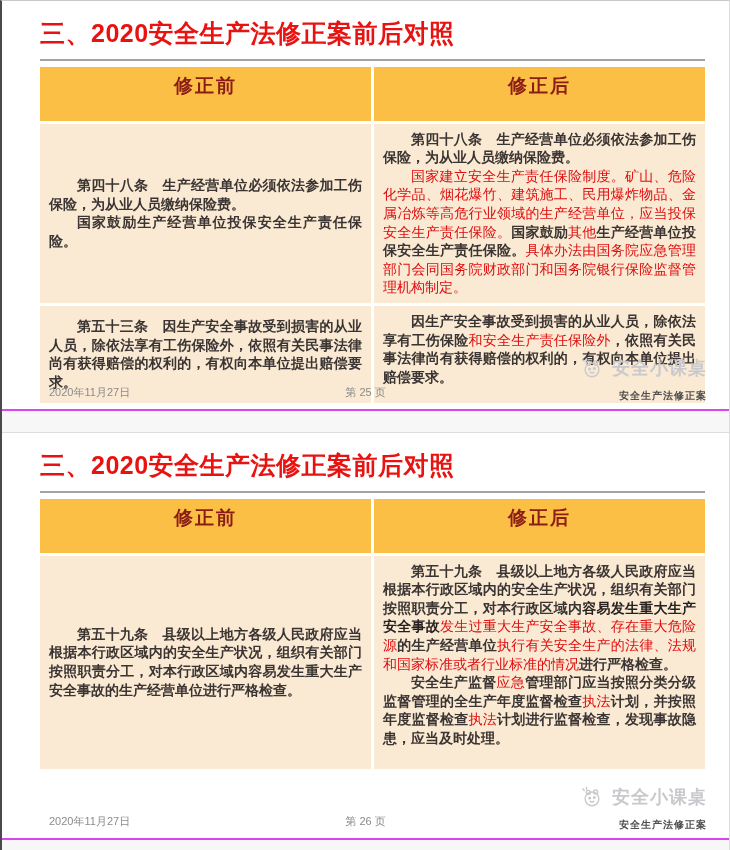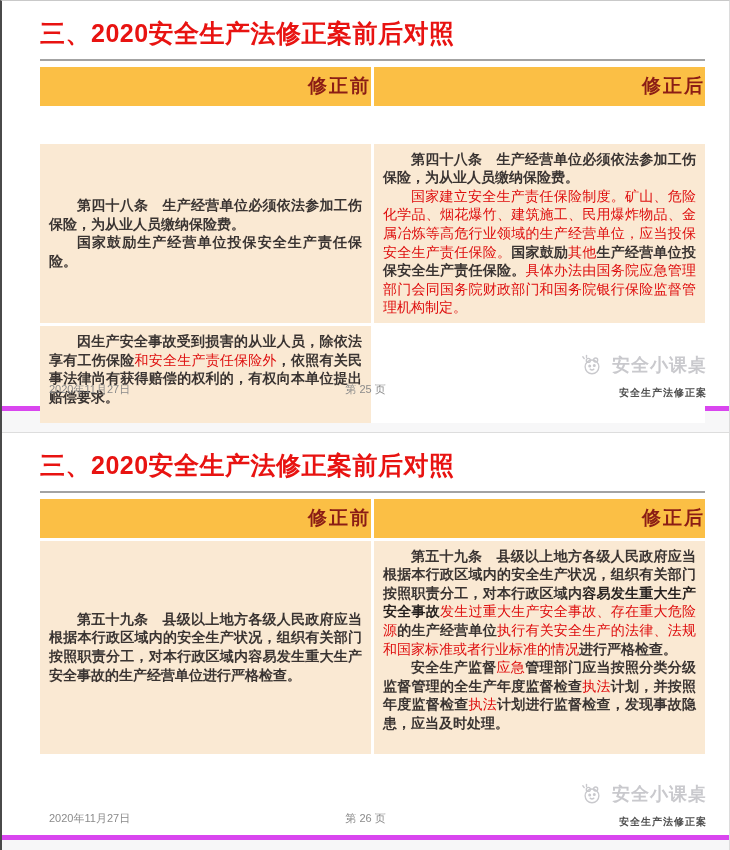--- a/index.html
+++ b/index.html
@@ -19,21 +19,21 @@
     background:#f7f7f8;
     border-left:2px solid #4a4a4a;
     border-right:1px solid #dcdcdc;
     border-top:1px solid #c9c9c9;
     overflow:hidden;
   }
   .slide{
     position:relative;
     width:100%;
     background:#ffffff;
-    border-bottom:5px solid #d946ef;
+    border-bottom:2px solid #d946ef;
   }
   .slide-1{height:410px;}
   .gap{height:21px;background:#f7f7f8;}
   .slide-2{height:408px;border-top:1px solid #dddddd;}
   .slide-inner{
     position:relative;
     height:100%;
     padding:16px 24px 0 38px;
   }
   .slide-title{
@@ -52,34 +52,34 @@
     display:grid;
     grid-template-columns:1fr 1fr;
     gap:3px;
     background:#ffffff;
   }
   .th{
     background:var(--header-bg);
     color:var(--header-text);
     font-size:19px;
     font-weight:800;
-    text-align:right;
-    padding:6px 0 7px 0;
+    text-align:center;
+    padding:6px 0 22px 0;
     letter-spacing:2px;
   }
   .td{
     background:var(--cell-bg);
     padding:6px 9px;
     font-size:14px;
     display:flex;
     flex-direction:column;
   }
   .td.center{justify-content:center;}
   .td.top{justify-content:flex-start;}
-  .r1{min-height:152px;margin-top:35px;}
+  .r1{min-height:152px;}
   .r2{min-height:97px;}
   .r3{min-height:213px;}
   .para{
     text-indent:2em;
     text-align:justify;
     line-height:1.33;
     color:var(--body-black);
   }
   .seg-k{color:var(--body-black);font-weight:600;}
   .seg-r{color:var(--body-red);font-weight:400;}
@@ -132,20 +132,23 @@
 
       <div class="td center r1">
           <p class="para"><span class="seg-k">第四十八条　生产经营单位必须依法参加工伤保险，为从业人员缴纳保险费。</span></p>
           <p class="para"><span class="seg-k">国家鼓励生产经营单位投保安全生产责任保险。</span></p>
         </div>
       <div class="td top r1">
           <p class="para"><span class="seg-k">第四十八条　生产经营单位必须依法参加工伤保险，为从业人员缴纳保险费。</span></p>
           <p class="para"><span class="seg-r">国家建立安全生产责任保险制度。矿山、危险化学品、烟花爆竹、建筑施工、民用爆炸物品、金属冶炼等高危行业领域的生产经营单位，应当投保安全生产责任保险。</span><span class="seg-k">国家鼓励</span><span class="seg-r">其他</span><span class="seg-k">生产经营单位投保安全生产责任保险。</span><span class="seg-r">具体办法由国务院应急管理部门会同国务院财政部门和国务院银行保险监督管理机构制定。</span></p>
         </div>
 
+      <div class="td center r2">
+          <p class="para"><span class="seg-k">第五十三条　因生产安全事故受到损害的从业人员，除依法享有工伤保险外，依照有关民事法律尚有获得赔偿的权利的，有权向本单位提出赔偿要求。</span></p>
+        </div>
       <div class="td top r2">
           <p class="para"><span class="seg-k">因生产安全事故受到损害的从业人员，除依法享有工伤保险</span><span class="seg-r">和安全生产责任保险外</span><span class="seg-k">，依照有关民事法律尚有获得赔偿的权利的，有权向本单位提出赔偿要求。</span></p>
         </div>
     </div>
 
     <div class="footer">
       <span class="footer-date">2020年11月27日</span>
       <span class="footer-page">第 25 页</span>
       <div class="watermark">
         <div class="brand-row">

